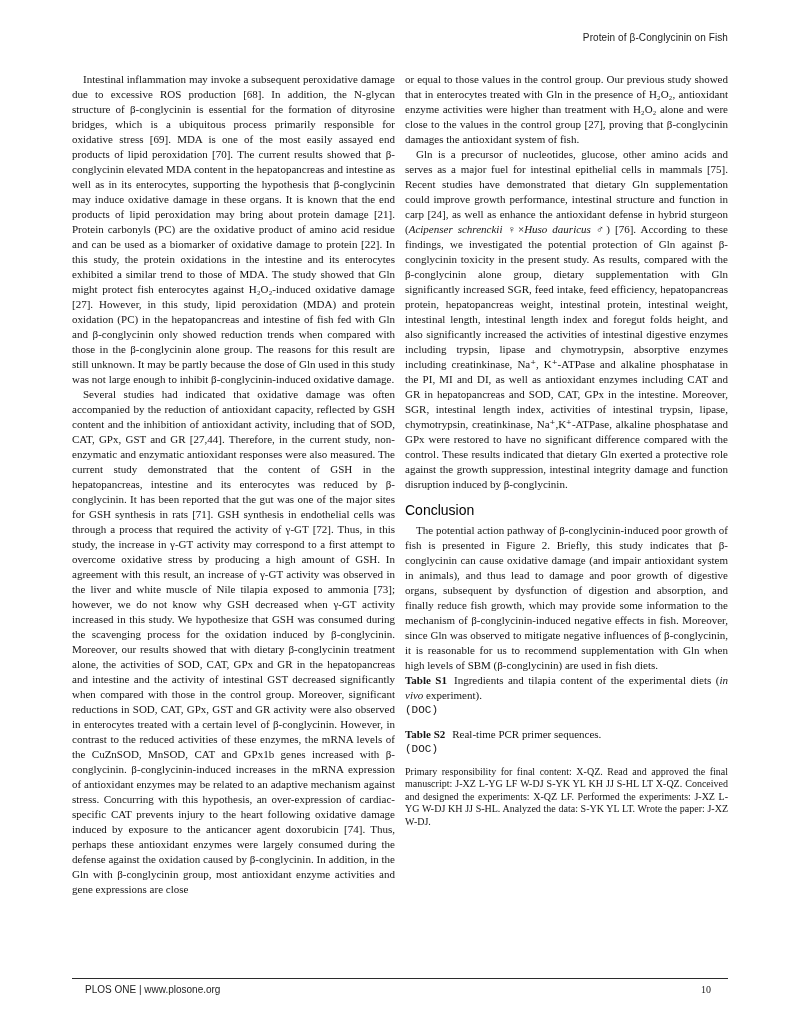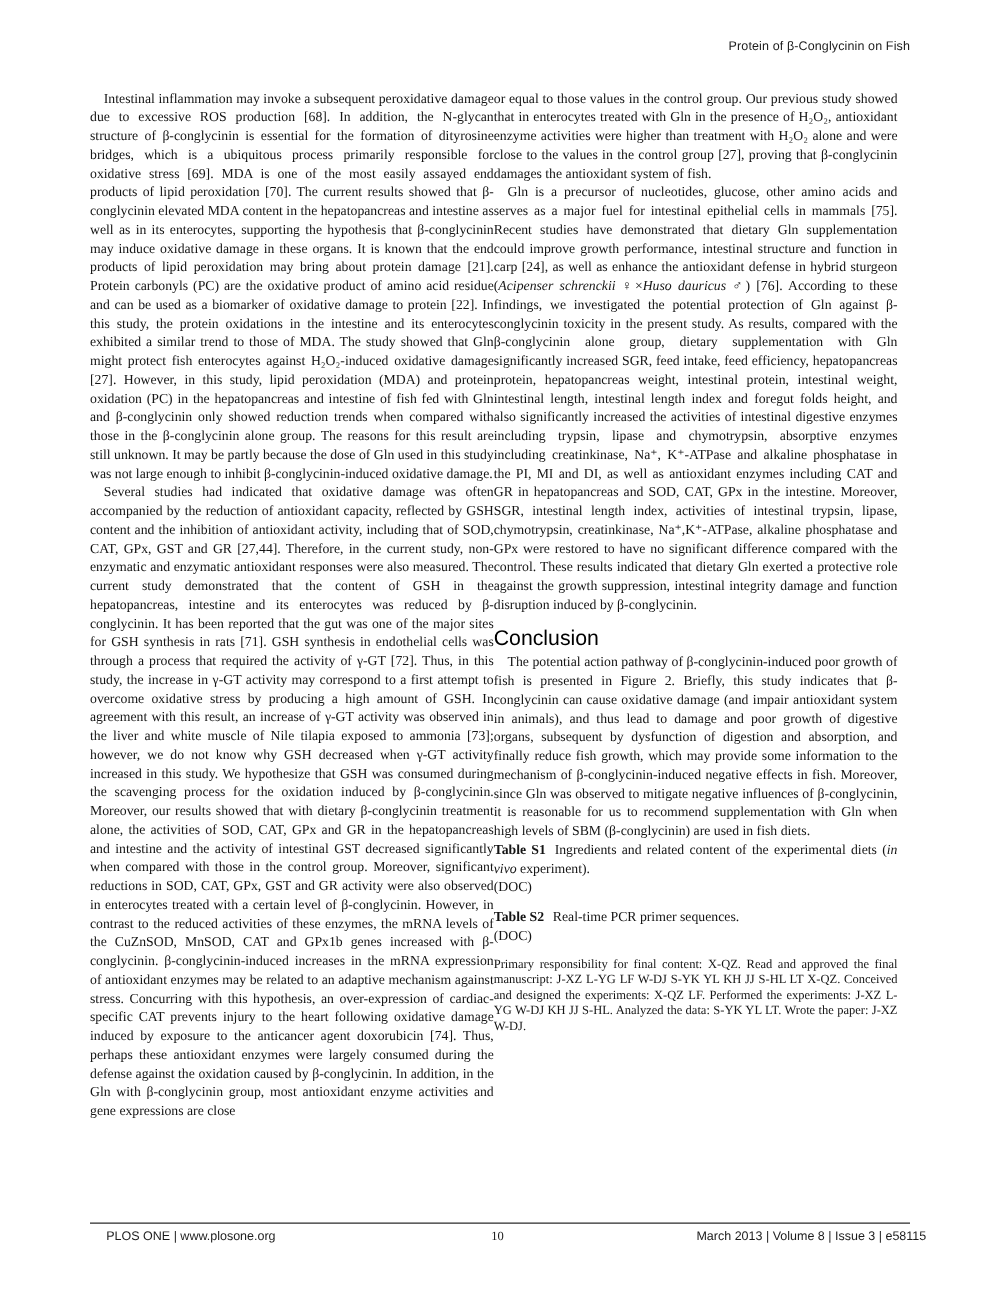--- a/index.html
+++ b/index.html
@@ -8,42 +8,42 @@
     font-family:"Liberation Serif","DejaVu Serif",serif;color:#141414;
     -webkit-font-smoothing:antialiased;
   }
   .running-head{
     position:absolute;top:32px;right:72px;
     font-family:"Liberation Sans","DejaVu Sans",sans-serif;
     font-size:10px;color:#1c1c1c;letter-spacing:0.1px;
   }
   .columns{
     position:absolute;top:72px;left:72px;width:656px;height:902px;
-    display:flex;
+    display:flex;gap:10px;
   }
   .col{
     width:323px;height:100%;overflow:hidden;
     font-size:11px;line-height:15px;text-align:justify;
   }
   p.body-para{margin:0;text-indent:11px;}
   p.cont{text-indent:0;}
   i.sp{font-style:italic;}
   .h2-plain{
     font-family:"Liberation Sans","DejaVu Sans",sans-serif;
-    font-size:17px;font-weight:400;color:#000;
+    font-size:14px;font-weight:400;color:#000;
     margin:11px 0 5px 0;text-align:left;text-indent:0;line-height:15px;
   }
   .h1-bold{
     font-family:"Liberation Sans","DejaVu Sans",sans-serif;
     font-size:13.5px;font-weight:700;color:#000;
     margin:15px 0 7px 0;text-align:left;text-indent:0;line-height:16px;
   }
   p.si-item{margin:0 0 9px 0;text-indent:0;}
   .si-label{font-weight:700;margin-right:7px;}
-  .doc-line{display:block;}
+  .doc-line{display:block;font-family:Liberation Mono, monospace;}
   p.ac-para{
     margin:0;text-indent:0;font-size:10px;line-height:12.4px;text-align:justify;
   }
   .footer-rule{
     position:absolute;left:72px;width:656px;top:978px;
     border-top:1px solid #2b2b2b;height:0;
   }
   .footer{
     position:absolute;left:72px;width:656px;top:984px;
     font-family:"Liberation Sans","DejaVu Sans",sans-serif;
@@ -66,27 +66,26 @@
   </div>
 
   <div class="col">
     <p class="body-para cont">or equal to those values in the control group. Our previous study showed that in enterocytes treated with Gln in the presence of H₂O₂, antioxidant enzyme activities were higher than treatment with H₂O₂ alone and were close to the values in the control group [27], proving that β-conglycinin damages the antioxidant system of fish.</p>
     <p class="body-para"><span>Gln is a precursor of nucleotides, glucose, other amino acids and serves as a major fuel for intestinal epithelial cells in mammals [75]. Recent studies have demonstrated that dietary Gln supplementation could improve growth performance, intestinal structure and function in carp [24], as well as enhance the antioxidant defense in hybrid sturgeon (</span><i class="sp">Acipenser schrenckii</i><span> ♀×</span><i class="sp">Huso dauricus</i><span> ♂) [76]. According to these findings, we investigated the potential protection of Gln against β-conglycinin toxicity in the present study. As results, compared with the β-conglycinin alone group, dietary supplementation with Gln significantly increased SGR, feed intake, feed efficiency, hepatopancreas protein, hepatopancreas weight, intestinal protein, intestinal weight, intestinal length, intestinal length index and foregut folds height, and also significantly increased the activities of intestinal digestive enzymes including trypsin, lipase and chymotrypsin, absorptive enzymes including creatinkinase, Na⁺, K⁺-ATPase and alkaline phosphatase in the PI, MI and DI, as well as antioxidant enzymes including CAT and GR in hepatopancreas and SOD, CAT, GPx in the intestine. Moreover, SGR, intestinal length index, activities of intestinal trypsin, lipase, chymotrypsin, creatinkinase, Na⁺,K⁺-ATPase, alkaline phosphatase and GPx were restored to have no significant difference compared with the control. These results indicated that dietary Gln exerted a protective role against the growth suppression, intestinal integrity damage and function disruption induced by β-conglycinin.</span></p>
 
     <p class="h2-plain">Conclusion</p>
     <p class="body-para">The potential action pathway of β-conglycinin-induced poor growth of fish is presented in Figure 2. Briefly, this study indicates that β-conglycinin can cause oxidative damage (and impair antioxidant system in animals), and thus lead to damage and poor growth of digestive organs, subsequent by dysfunction of digestion and absorption, and finally reduce fish growth, which may provide some information to the mechanism of β-conglycinin-induced negative effects in fish. Moreover, since Gln was observed to mitigate negative influences of β-conglycinin, it is reasonable for us to recommend supplementation with Gln when high levels of SBM (β-conglycinin) are used in fish diets.</p>
 
 
-    <p class="si-item"><span class="si-label">Table S1</span><span>Ingredients and related content of the experimental diets (</span><i class="sp">in vivo</i><span> experiment).</span><span class="doc-line">(DOC)</span></p>
+    <p class="si-item"><span class="si-label">Table S1</span><span>Ingredients and tilapia content of the experimental diets (</span><i class="sp">in vivo</i><span> experiment).</span><span class="doc-line">(DOC)</span></p>
 
     <p class="si-item"><span class="si-label">Table S2</span><span>Real-time PCR primer sequences.</span><span class="doc-line">(DOC)</span></p>
 
     <p class="ac-para">Primary responsibility for final content: X-QZ. Read and approved the final manuscript: J-XZ L-YG LF W-DJ S-YK YL KH JJ S-HL LT X-QZ. Conceived and designed the experiments: X-QZ LF. Performed the experiments: J-XZ L-YG W-DJ KH JJ S-HL. Analyzed the data: S-YK YL LT. Wrote the paper: J-XZ W-DJ.</p>
   </div>
 
 </div>
 
 <div class="footer-rule"></div>
 <div class="footer">
   <span class="f-left">PLOS ONE | www.plosone.org</span>
   <span class="f-center">10</span>
-  <span class="f-right">March 2013 | Volume 8 | Issue 3 | e58115</span>
 </div>
 
 </body></html>

